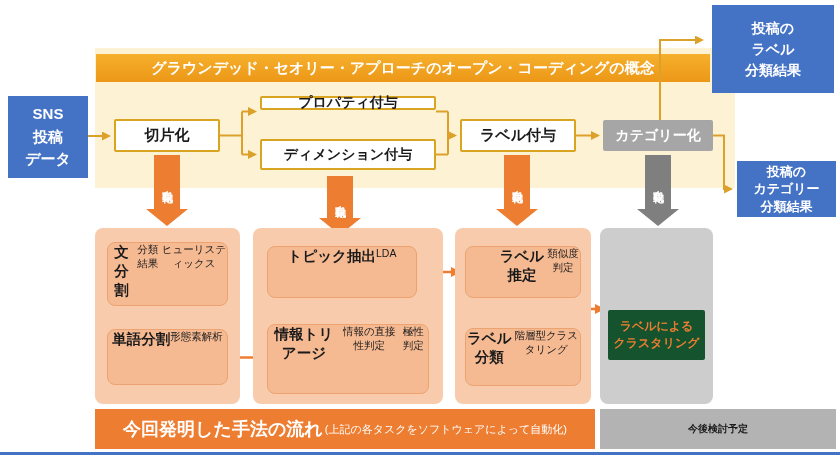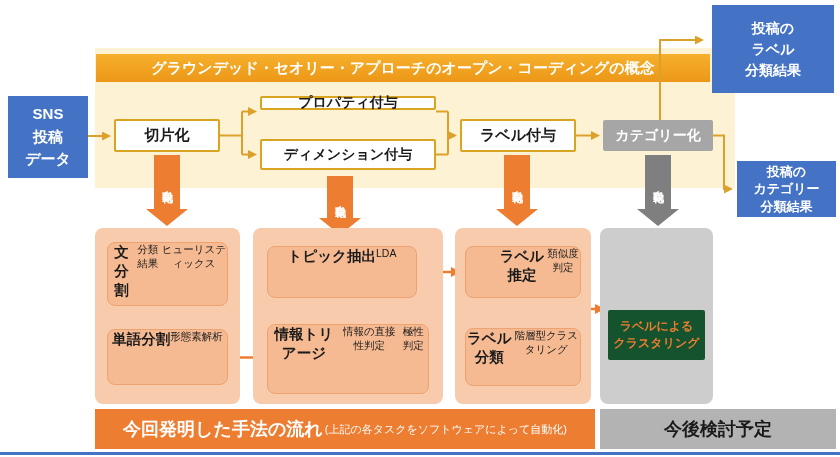--- a/index.html
+++ b/index.html
@@ -57,21 +57,21 @@
   .b32{left:465px;top:328px;width:116px;height:58px;}
   .cluster-box{left:608px;top:284px;width:97px;height:50px;background:#14532d;border-radius:2px;
     color:#ED7D31;font-weight:bold;font-size:12px;line-height:1.4;text-align:center;
     display:flex;flex-direction:column;justify-content:center;margin-top:26px;}
 
   .footer-orange{left:95px;top:409px;width:500px;height:40px;background:#ED7D31;color:#ffffff;
     display:flex;align-items:center;justify-content:center;white-space:nowrap;}
   .footer-orange .main{font-weight:bold;font-size:18px;}
   .footer-orange .note{font-size:11px;margin-left:2px;}
   .footer-gray{left:600px;top:409px;width:236px;height:40px;background:#B3B3B3;color:#1a1a1a;
-    font-weight:bold;font-size:18px;display:flex;align-items:center;justify-content:center;}
+    font-weight:bold;font-size:10px;display:flex;align-items:center;justify-content:center;}
   .bottom-rule{left:0;top:452px;width:840px;height:3px;background:#4472C4;}
 
   svg.connectors{left:0;top:0;width:840px;height:457px;pointer-events:none;}
 </style>
 </head>
 <body>
 
 <div class="canvas">
 
   <div class="abs cream-band"></div>

